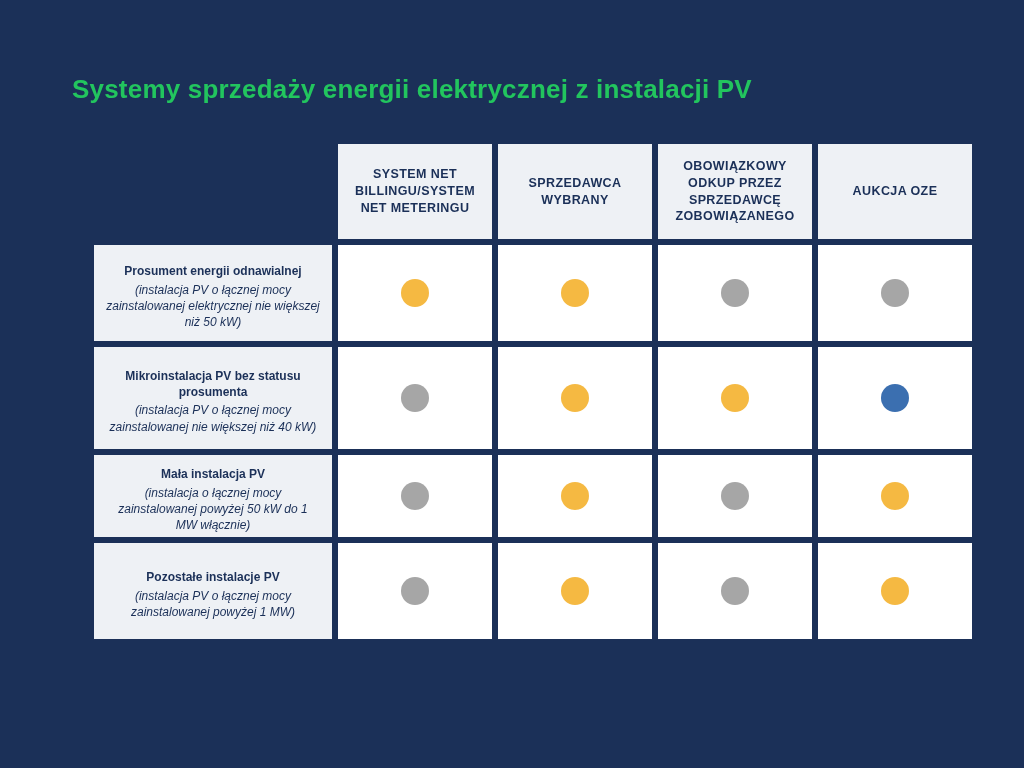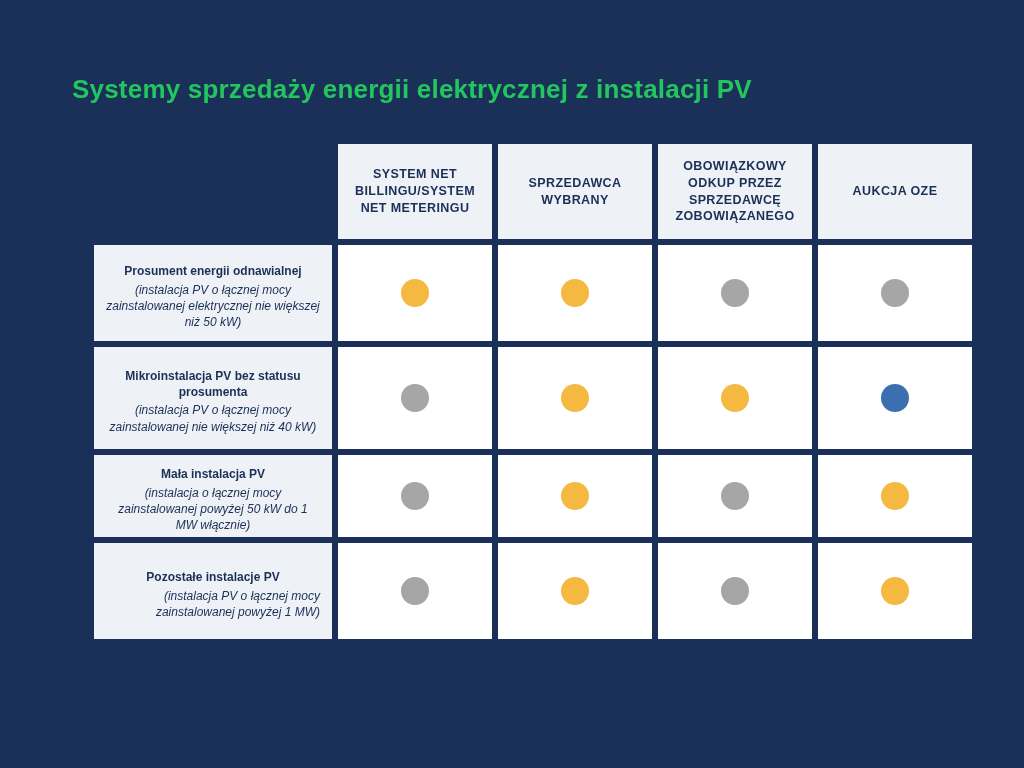--- a/index.html
+++ b/index.html
@@ -94,21 +94,21 @@
   .dot {
     width: 28px;
     height: 28px;
     border-radius: 50%;
     display: block;
   }
   
   .r1 { height: 96px; }
   .r2 { height: 102px; }
   .r3 { height: 82px; }
-  .r4 { height: 96px; text-align: right; }
+  .r4 { height: 96px; }
 </style>
 </head>
 <body style="background: rgb(27, 48, 88);">
 
 <div class="slide" style="background: rgb(27, 48, 88);">
 
   <div class="title">Systemy sprzedaży energii elektrycznej z instalacji PV</div>
 
   <div class="matrix">
 

